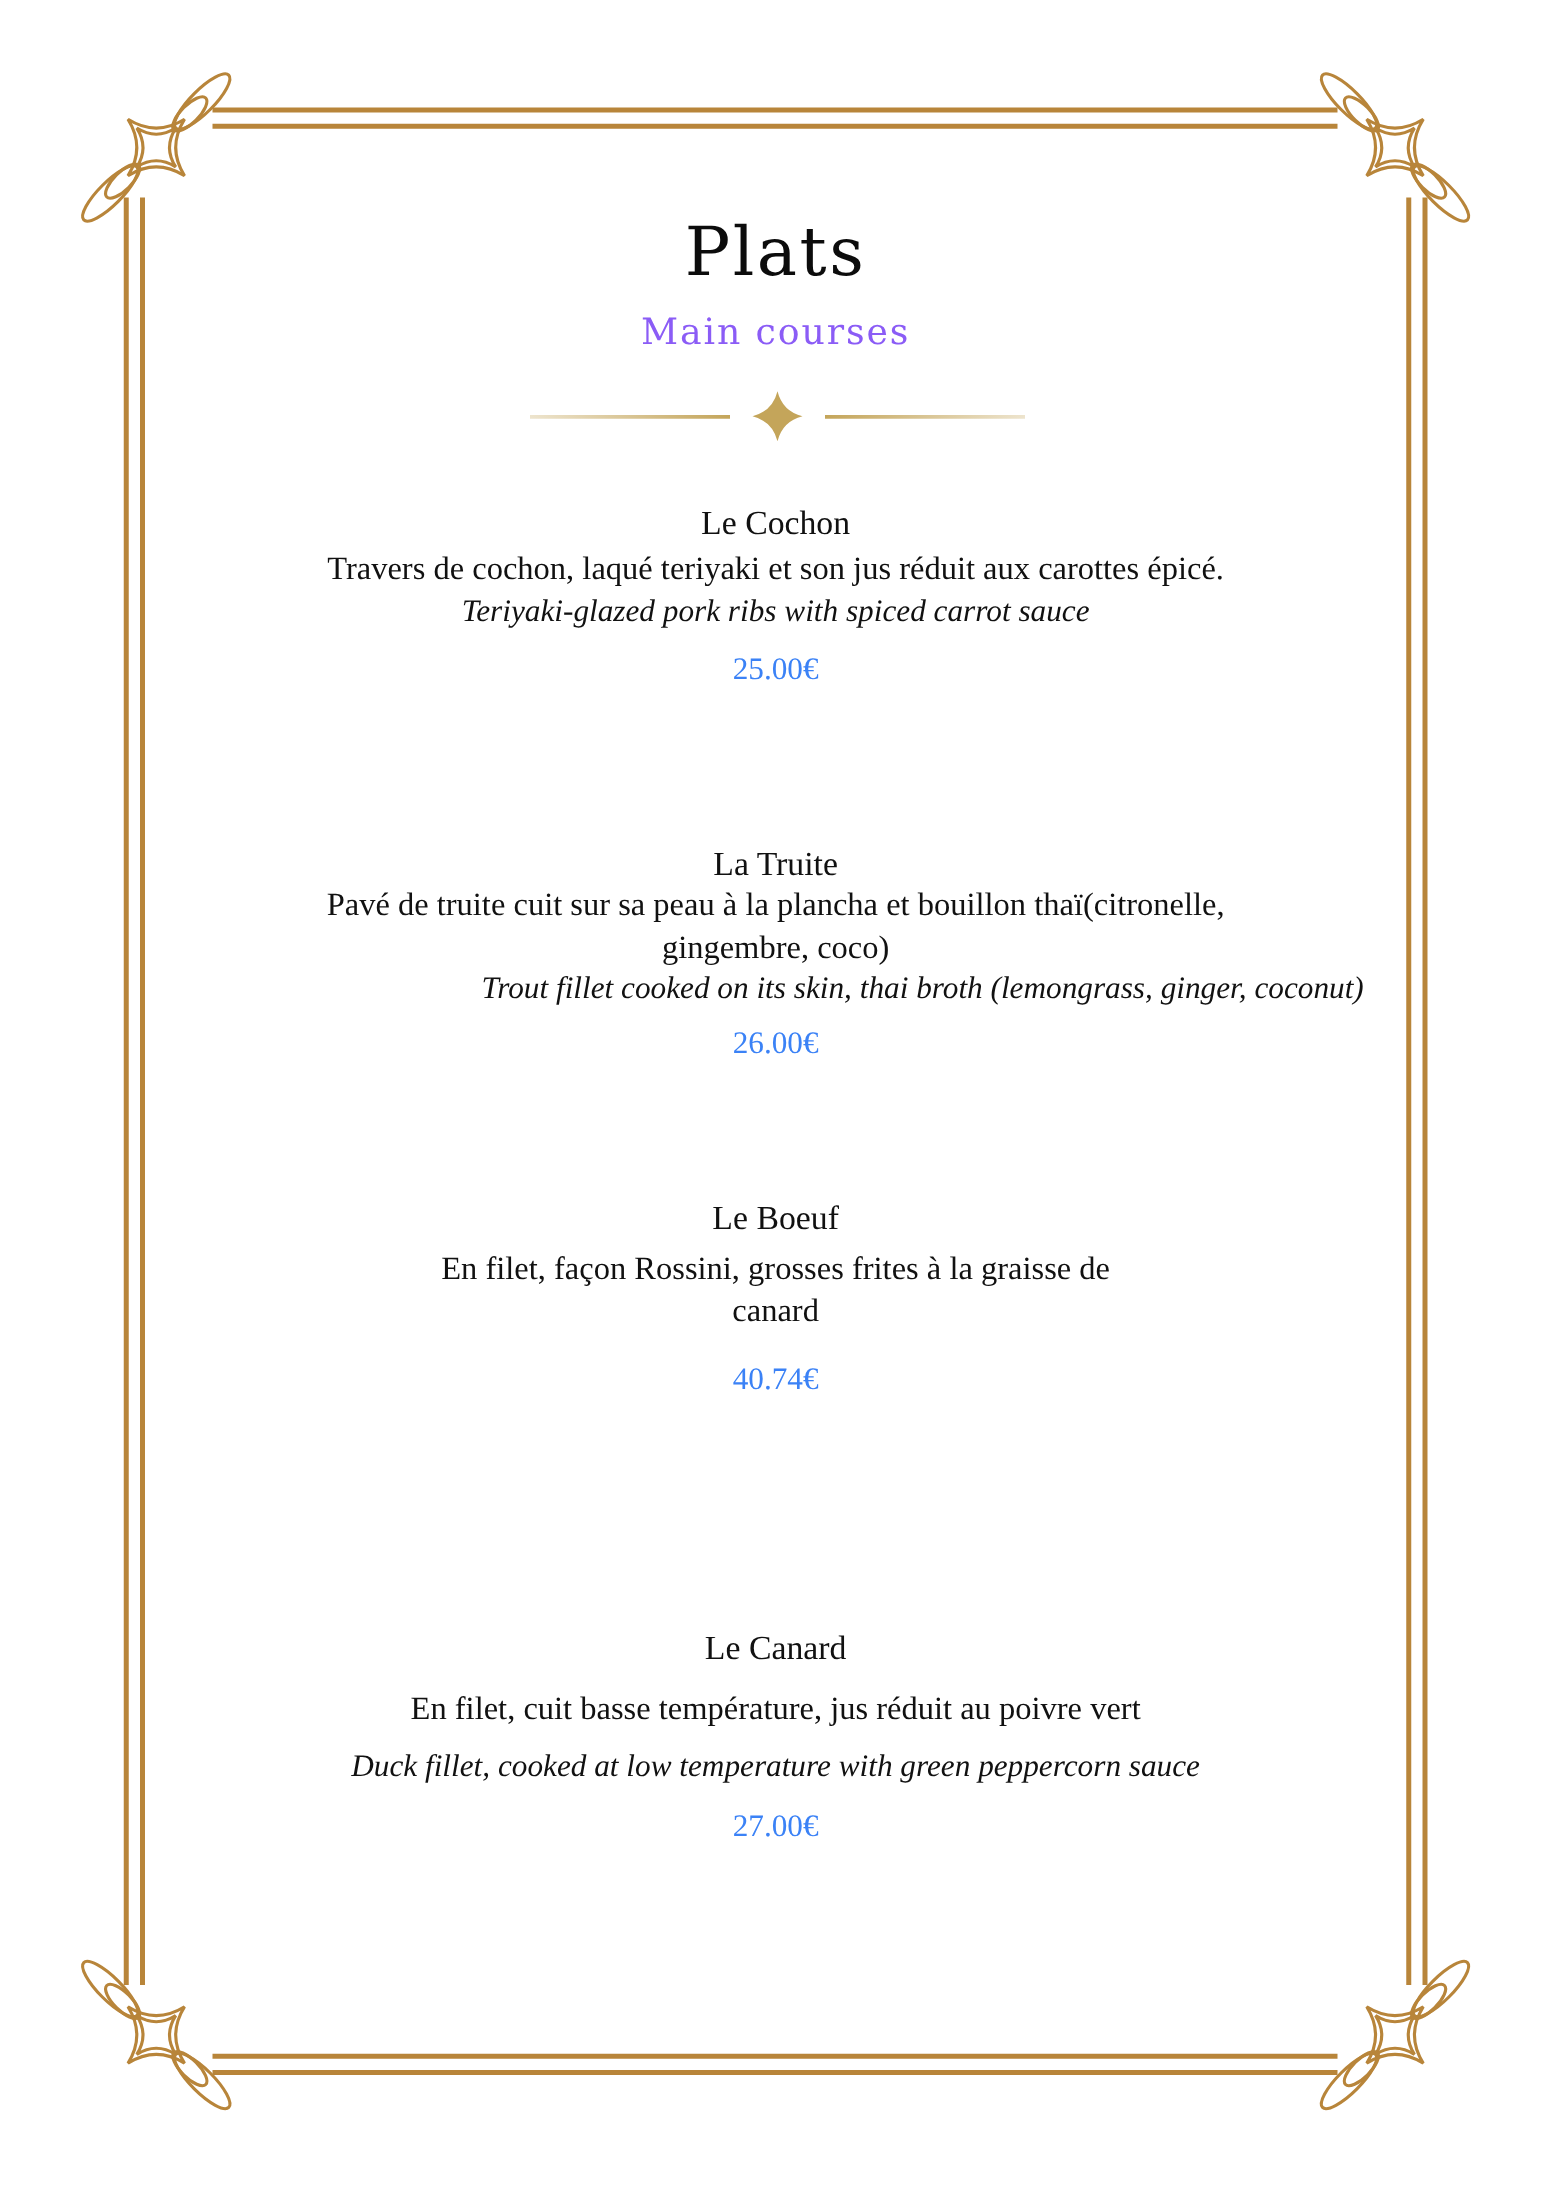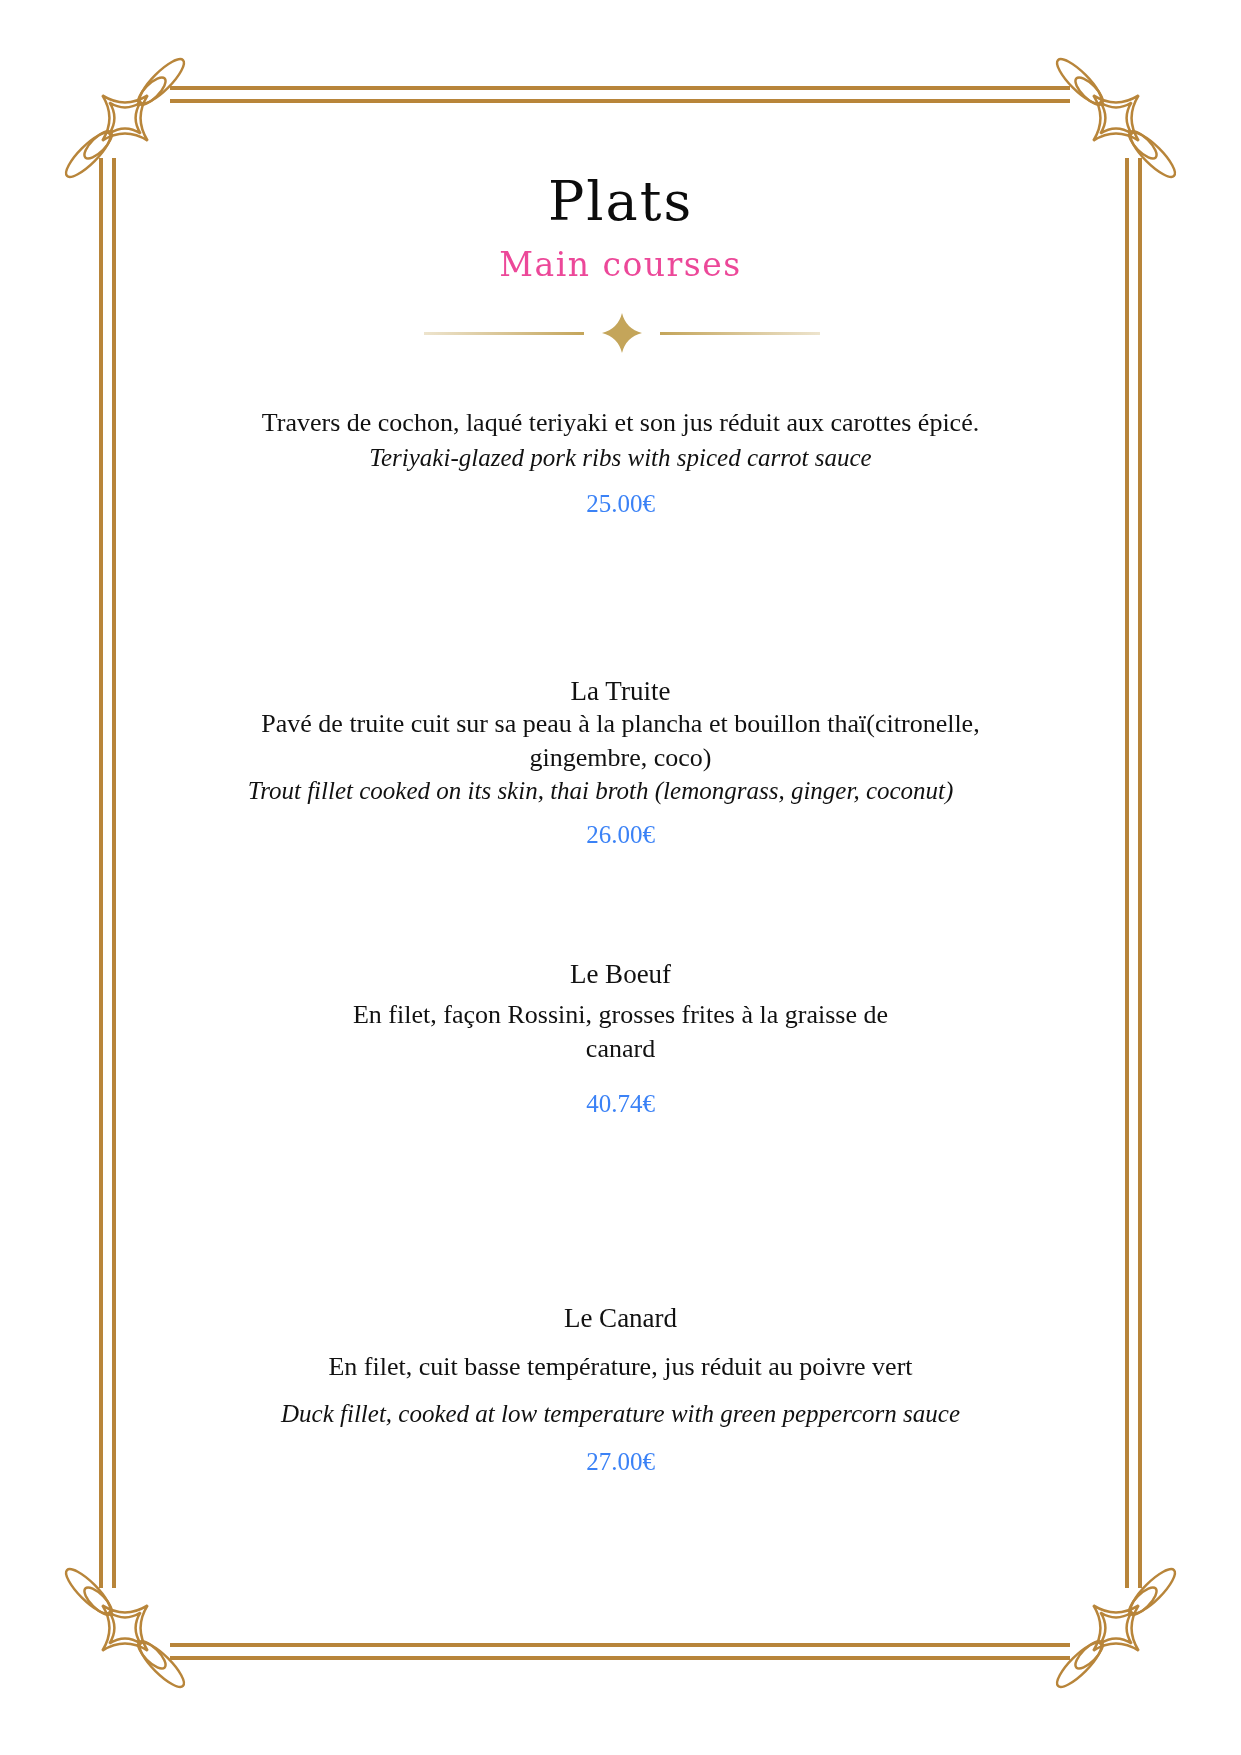--- a/index.html
+++ b/index.html
@@ -7,22 +7,22 @@
   .page { position: absolute; left: 0; top: 0; width: 1241px; height: 1395px; background: #ffffff; }
   .frame { position: absolute; left: 0; top: 0; width: 1241px; height: 1755px; pointer-events: none; }
   .content { position: absolute; left: 160px; top: 0; width: 921px; text-align: center; color: #111; }
   .title {
     position: absolute; left: 0; right: 0; top: 172px;
     font-family: "DejaVu Serif", serif; font-size: 54px; letter-spacing: 2px;
     font-weight: normal; color: #0c0c0c; margin: 0; line-height: 60px;
   }
   .subtitle {
     position: absolute; left: 0; right: 0; top: 248px;
-    font-family: "DejaVu Serif", serif; font-size: 33px; letter-spacing: 1.5px;
-    color: #ec4899; line-height: 34px;
+    font-family: "DejaVu Serif", serif; font-size: 29px; letter-spacing: 1.5px;
+    color: #8b5cf6; line-height: 34px;
   }
   .divider { position: absolute; left: 0; top: 310px; width: 921px; height: 50px; }
   .item { position: absolute; left: 0; right: 0; }
   .item-name {
     font-family: "Liberation Serif", serif; font-size: 27px; color: #111;
     line-height: 32px;
   }
   .item-desc {
     font-family: "Liberation Serif", serif; font-size: 26px; color: #111;
     line-height: 34px;
@@ -93,30 +93,31 @@
           <stop offset="0" stop-color="#c4a55a" stop-opacity="1"></stop>
           <stop offset="1" stop-color="#c4a55a" stop-opacity="0.3"></stop>
         </linearGradient>
       </defs>
       <rect x="264" y="22" width="160" height="3" fill="url(#fadeL)"></rect>
       <rect x="500" y="22" width="160" height="3" fill="url(#fadeR)"></rect>
       <path d="M462,3 Q466,19 482,23 Q466,27 462,43 Q458,27 442,23 Q458,19 462,3 Z" fill="#c4a55a"></path>
     </svg>
 
     <div class="item" style="top:402px;">
+      <div class="item-name">Le Cochon</div>
       <div class="item-desc" style="margin-top:4px;">Travers de cochon, laqué teriyaki et son jus réduit aux carottes épicé.</div>
       <div class="item-en" style="margin-top:2px;">Teriyaki-glazed pork ribs with spiced carrot sauce</div>
       <div class="item-price" style="margin-top:14px;">25.00€</div>
     </div>
 
     <div class="item" style="top:675px;">
       <div class="item-name">La Truite</div>
       <div class="item-desc">Pavé de truite cuit sur sa peau à la plancha et bouillon thaï(citronelle,</div>
       <div class="item-desc">gingembre, coco)</div>
-      <div class="item-en" style="margin-left:-50px; margin-right:-10px;">Trout fillet cooked on its skin, thai broth (lemongrass, ginger, coconut)</div>
+      <div class="item-en" style="margin-left:-50px; margin-right:-10px;text-align:right;">Trout fillet cooked on its skin, thai broth (lemongrass, ginger, coconut)</div>
       <div class="item-price" style="margin-top:12px;">26.00€</div>
     </div>
 
     <div class="item" style="top:958px;">
       <div class="item-name">Le Boeuf</div>
       <div class="item-desc" style="margin-top:8px;">En filet, façon Rossini, grosses frites à la graisse de</div>
       <div class="item-desc">canard</div>
       <div class="item-price" style="margin-top:22px;">40.74€</div>
     </div>
 

